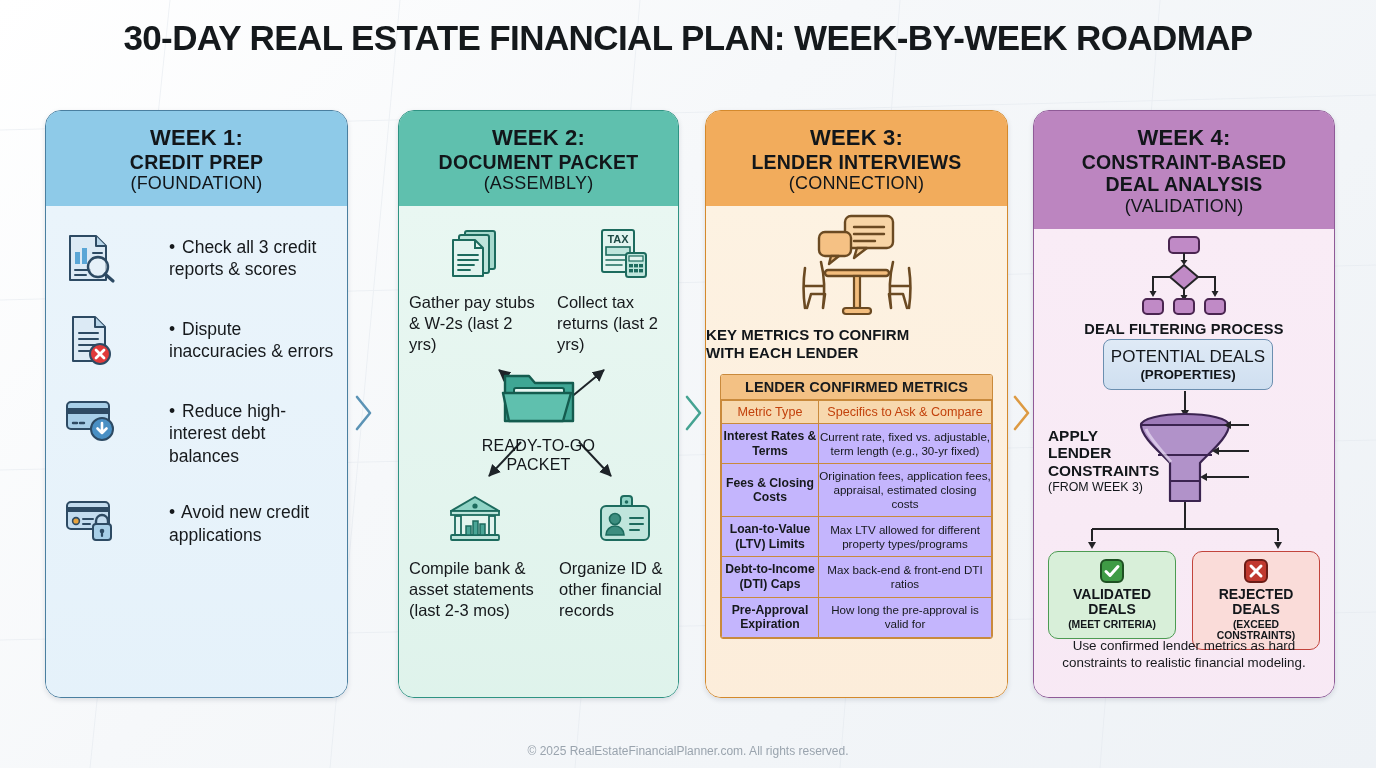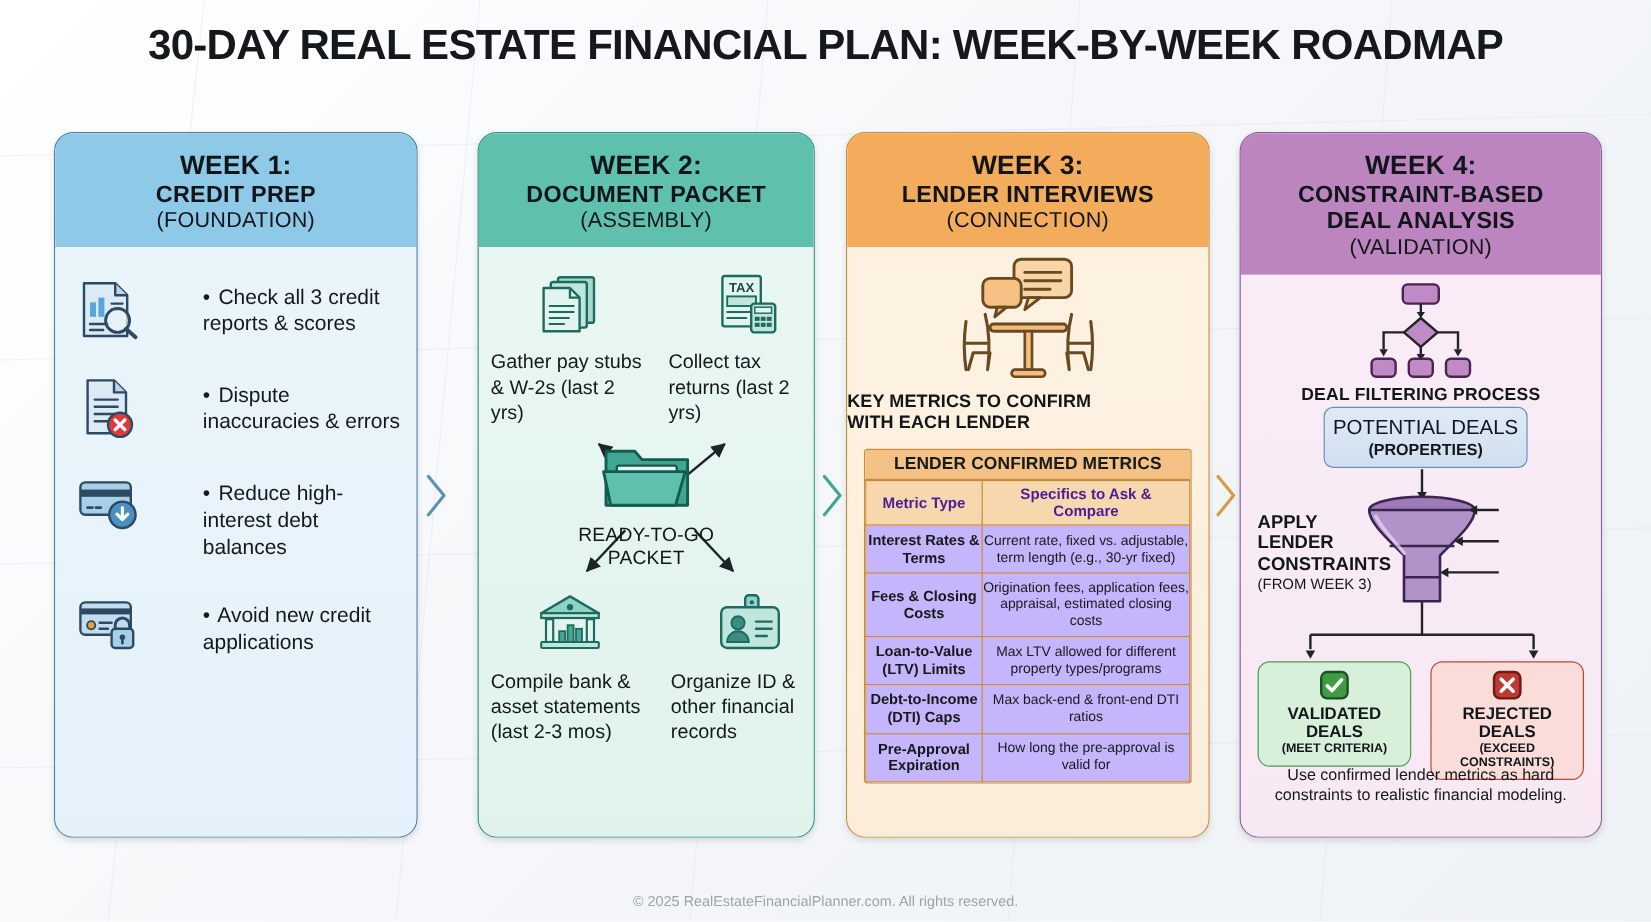--- a/index.html
+++ b/index.html
@@ -67,21 +67,21 @@
   .w2c4{left:160px;top:282px;}
   .w2center{position:absolute;left:0;right:0;top:160px;text-align:center;}
   .w2center .lbl{font-size:16px;font-weight:normal;line-height:1.2;margin-top:4px;color:#12161a;letter-spacing:.2px;}
 
   
   .w3top{padding-top:6px;}
   .w3cap{font-size:15px;font-weight:bold;line-height:1.2;color:#12161a;margin-top:4px;letter-spacing:.1px;}
   .w3table{margin:12px 14px 0;border:1.5px solid #c98a3c;border-radius:3px;overflow:hidden;background:#fdf6ea;}
   .w3table .thead{background:#f3c184;text-align:center;font-weight:bold;font-size:14.5px;padding:4px 2px;color:#171a1d;border-bottom:1.2px solid #c98a3c;letter-spacing:.1px;}
   table.metrics{border-collapse:collapse;width:100%;}
-  table.metrics th{background:#f7d8ae;font-size:12.6px;font-weight:bold;padding:4px 3px;border:1px solid #c98a3c;color:#4c1d95;}
+  table.metrics th{background:#f7d8ae;font-size:12.6px;font-weight:normal;padding:4px 3px;border:1px solid #c98a3c;color:#c2410c;}
   table.metrics td{font-size:11.6px;padding:5px 0;border:1px solid #c98a3c;text-align:center;line-height:1.2;color:#16191c;background:#c4b5fd;}
   table.metrics td.mt{font-weight:bold;font-size:12.2px;width:96px;}
 
   
   .w4{position:relative;height:100%;}
   .w4cap{text-align:center;font-size:14.6px;font-weight:bold;letter-spacing:.2px;color:#12161a;position:absolute;top:92px;left:0;right:0;}
   .pdbox{position:absolute;left:69px;top:110px;width:164px;border:1.6px solid #6b8fb0;border-radius:8px;
         background:linear-gradient(180deg,#dfeaf6,#cfdff0);text-align:center;padding:7px 2px;line-height:1.18;}
   .pdbox .t1{font-size:17px;font-weight:normal;color:#12161a;}
   .pdbox .t2{font-size:13.4px;font-weight:bold;color:#12161a;}

